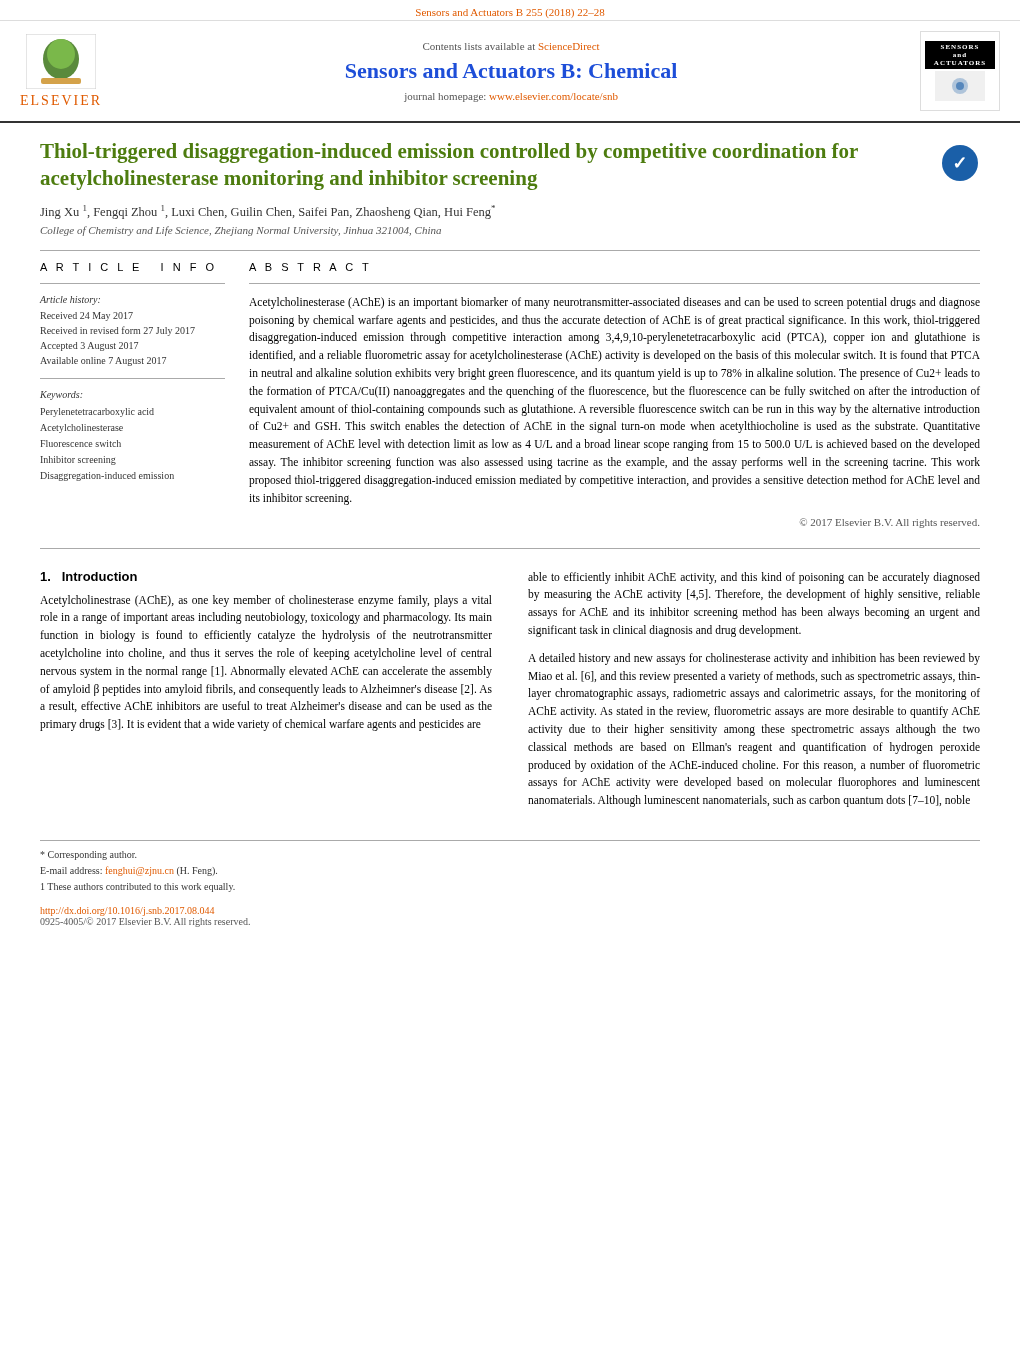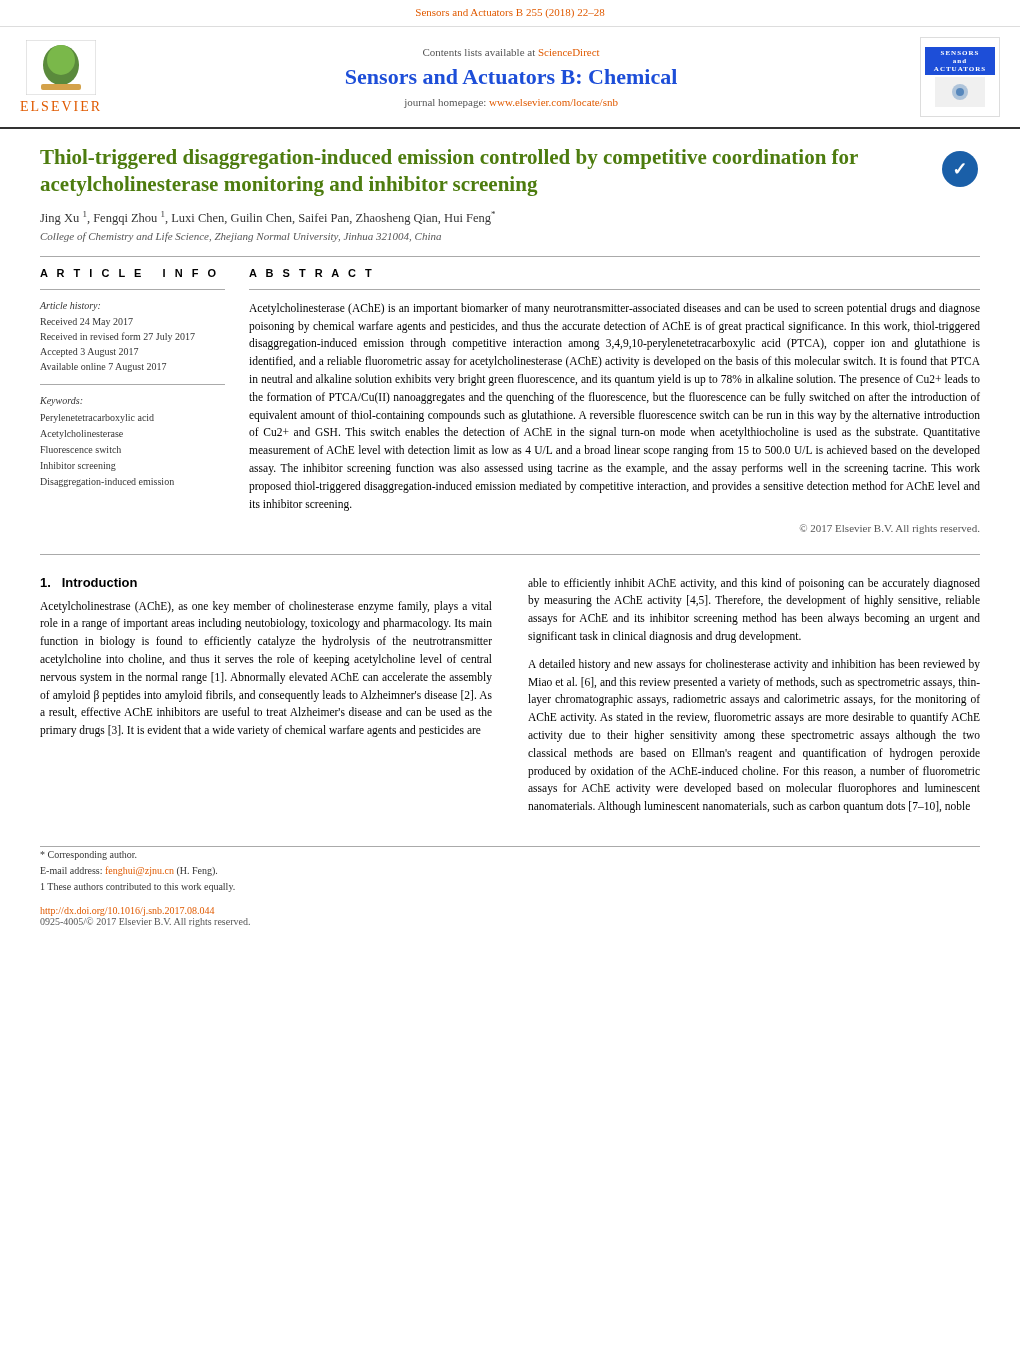--- a/index.html
+++ b/index.html
@@ -13,21 +13,21 @@
     }
     .page {
       width: 1020px;
       min-height: 1351px;
       background: #fff;
       padding: 0;
     }
     
     .top-bar {
       text-align: center;
-      padding: 6px 0 8px 0;
+      padding: 6px 0 2px 0;
       font-size: 11px;
       color: #e05a00;
       border-bottom: 1px solid #ddd;
     }
     
     .journal-header {
       display: flex;
       align-items: center;
       justify-content: space-between;
       padding: 10px 20px;
@@ -87,21 +87,21 @@
       display: flex;
       flex-direction: column;
       align-items: center;
       justify-content: center;
       font-size: 8px;
       font-weight: bold;
       color: #333;
       padding: 4px;
     }
     .sensors-badge {
-      background: #1d4ed8;
+      background: #000000;
       color: #fff;
       font-size: 7px;
       font-weight: bold;
       padding: 2px 4px;
       letter-spacing: 1px;
       margin-bottom: 2px;
       width: 100%;
       text-align: center;
     }
     
@@ -161,21 +161,21 @@
     }
     .left-col {
       width: 185px;
       flex-shrink: 0;
     }
     .right-col {
       flex: 1;
     }
     .section-header {
       font-size: 11px;
-      font-weight: bold;
+      font-weight: normal;
       letter-spacing: 3px;
       color: #000;
       margin-bottom: 8px;
       font-family: Arial, sans-serif;
     }
     .info-group {
       margin-bottom: 10px;
     }
     .info-label {
       font-size: 10px;
@@ -239,20 +239,21 @@
     .body-text {
       font-size: 11.5px;
       line-height: 1.55;
       color: #000;
       text-align: justify;
       margin-bottom: 10px;
     }
     .footnote-section {
       border-top: 1px solid #aaa;
       margin-top: 20px;
+      padding-top: 6px;
     }
     .footnote-text {
       font-size: 10px;
       color: #333;
       line-height: 1.6;
     }
     .footnote-link {
       color: #e05a00;
       font-size: 10px;
     }

